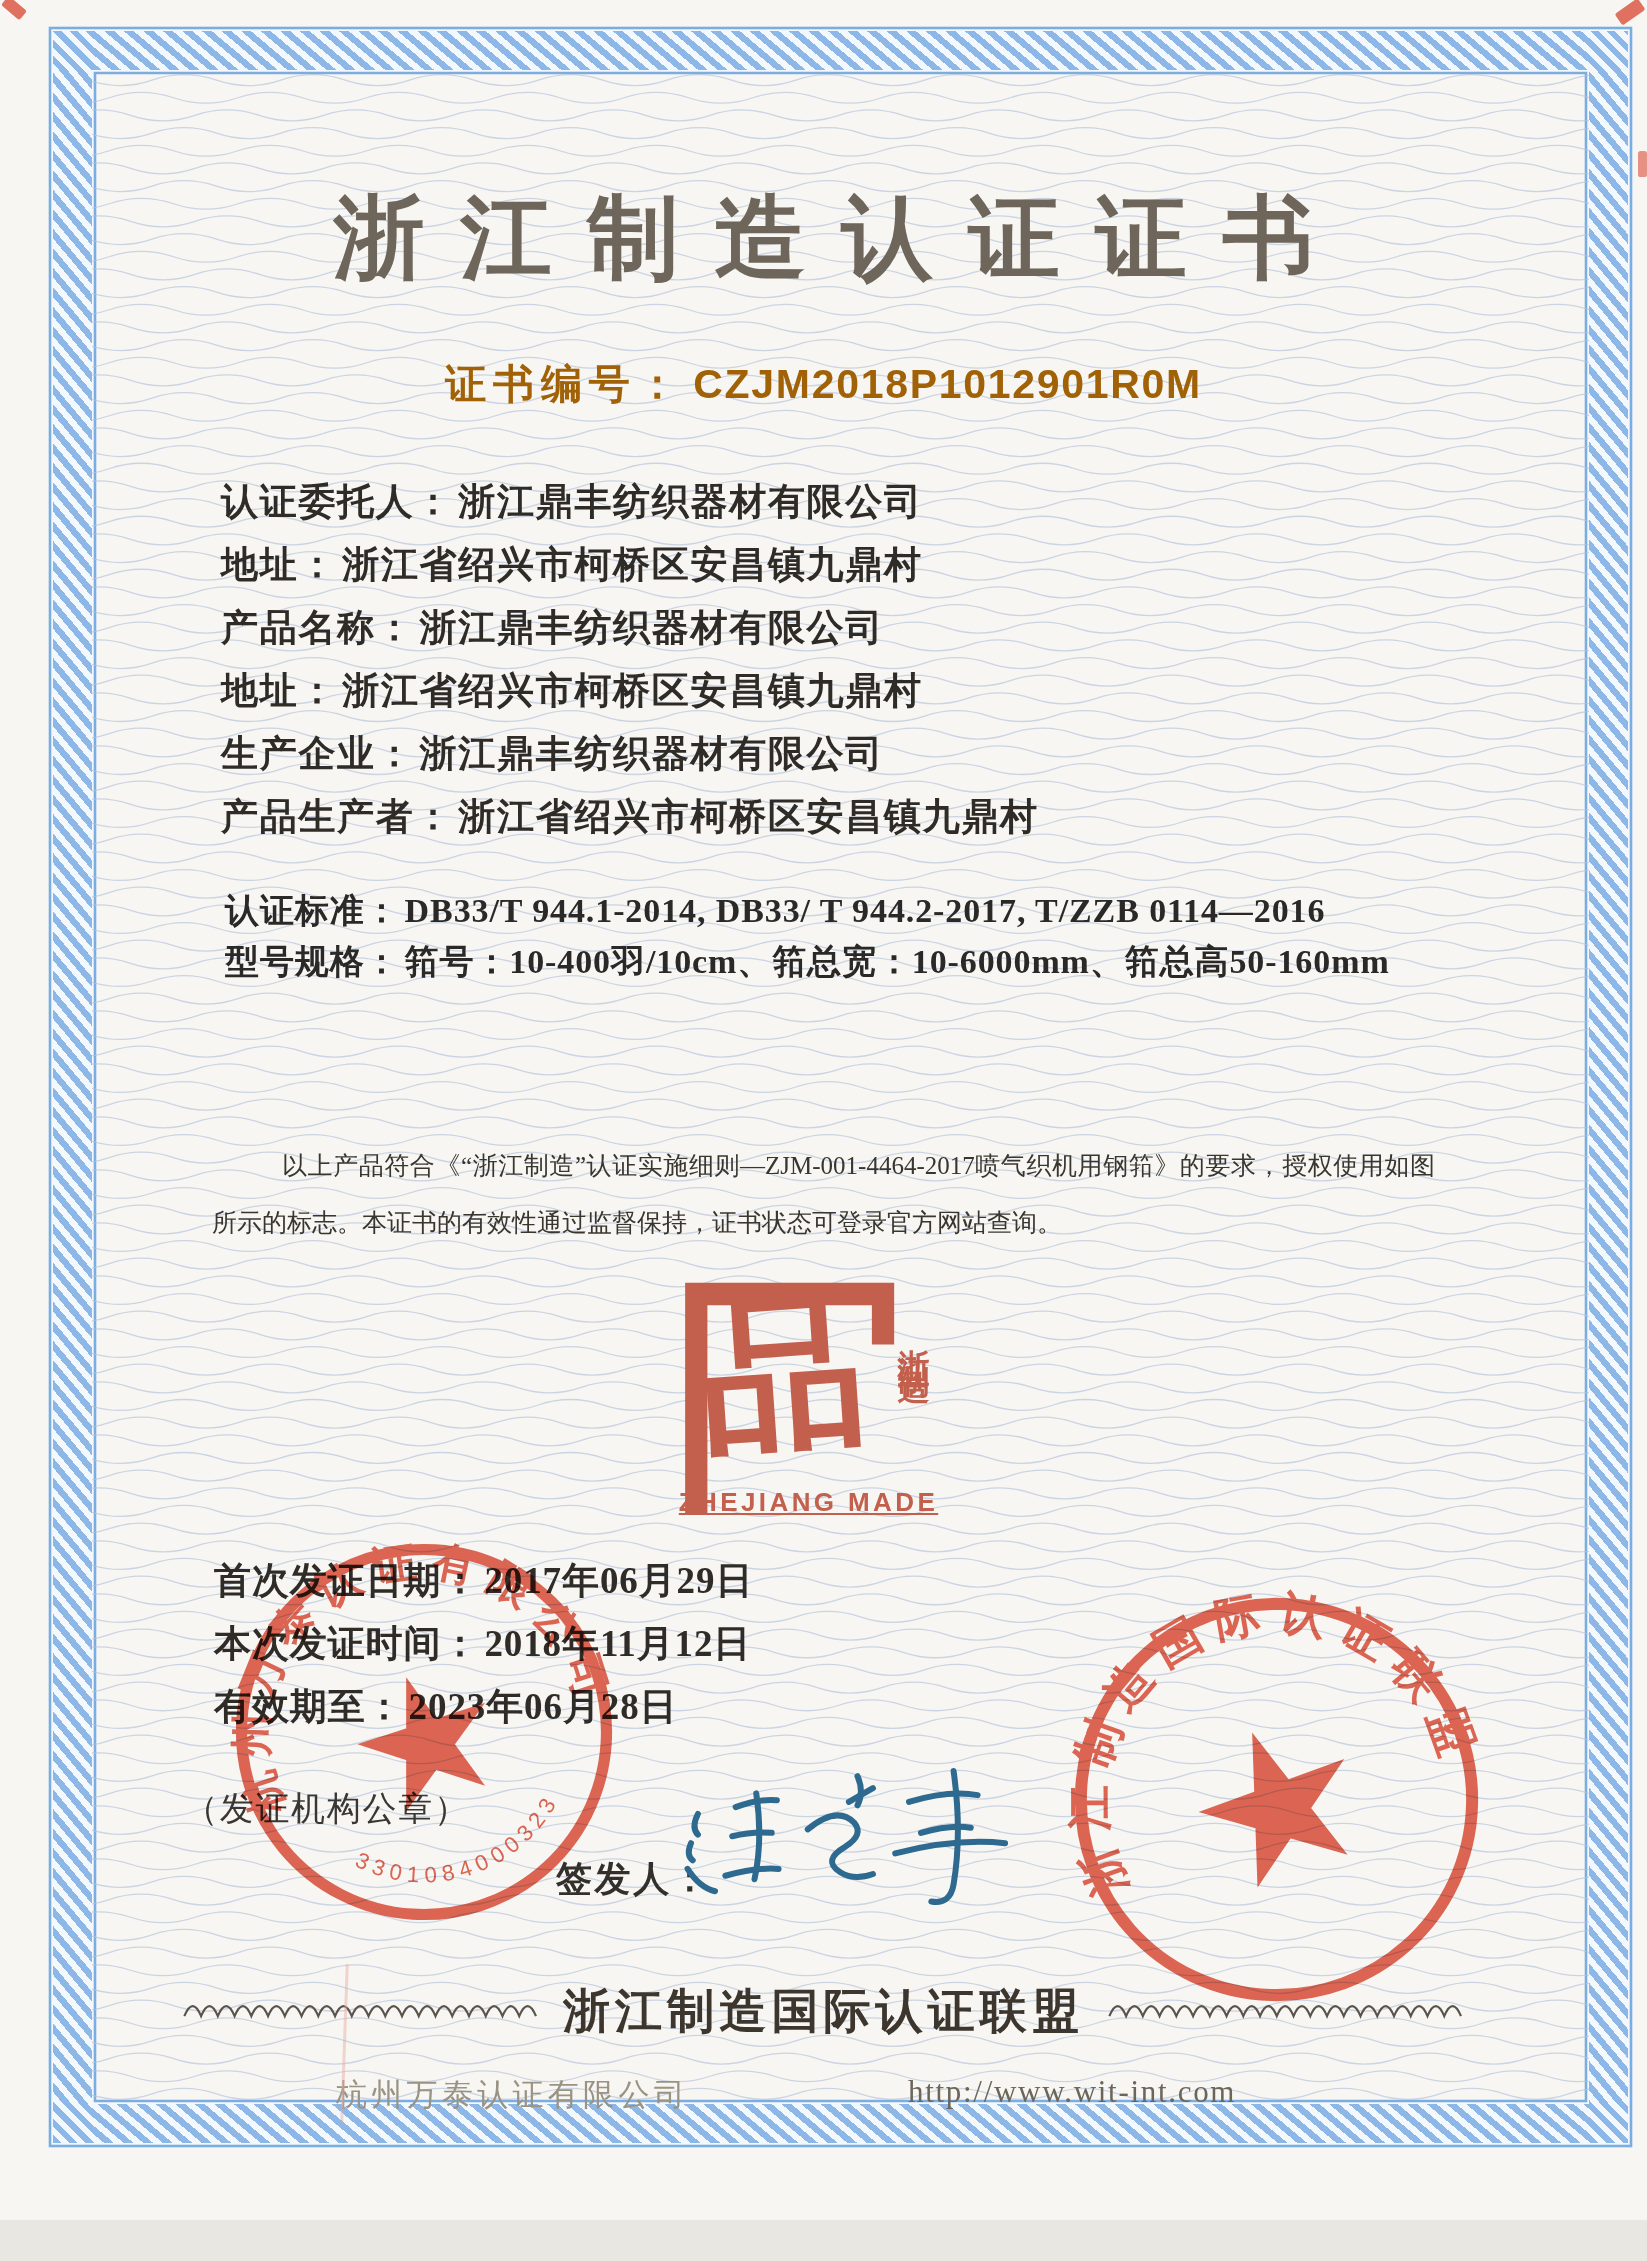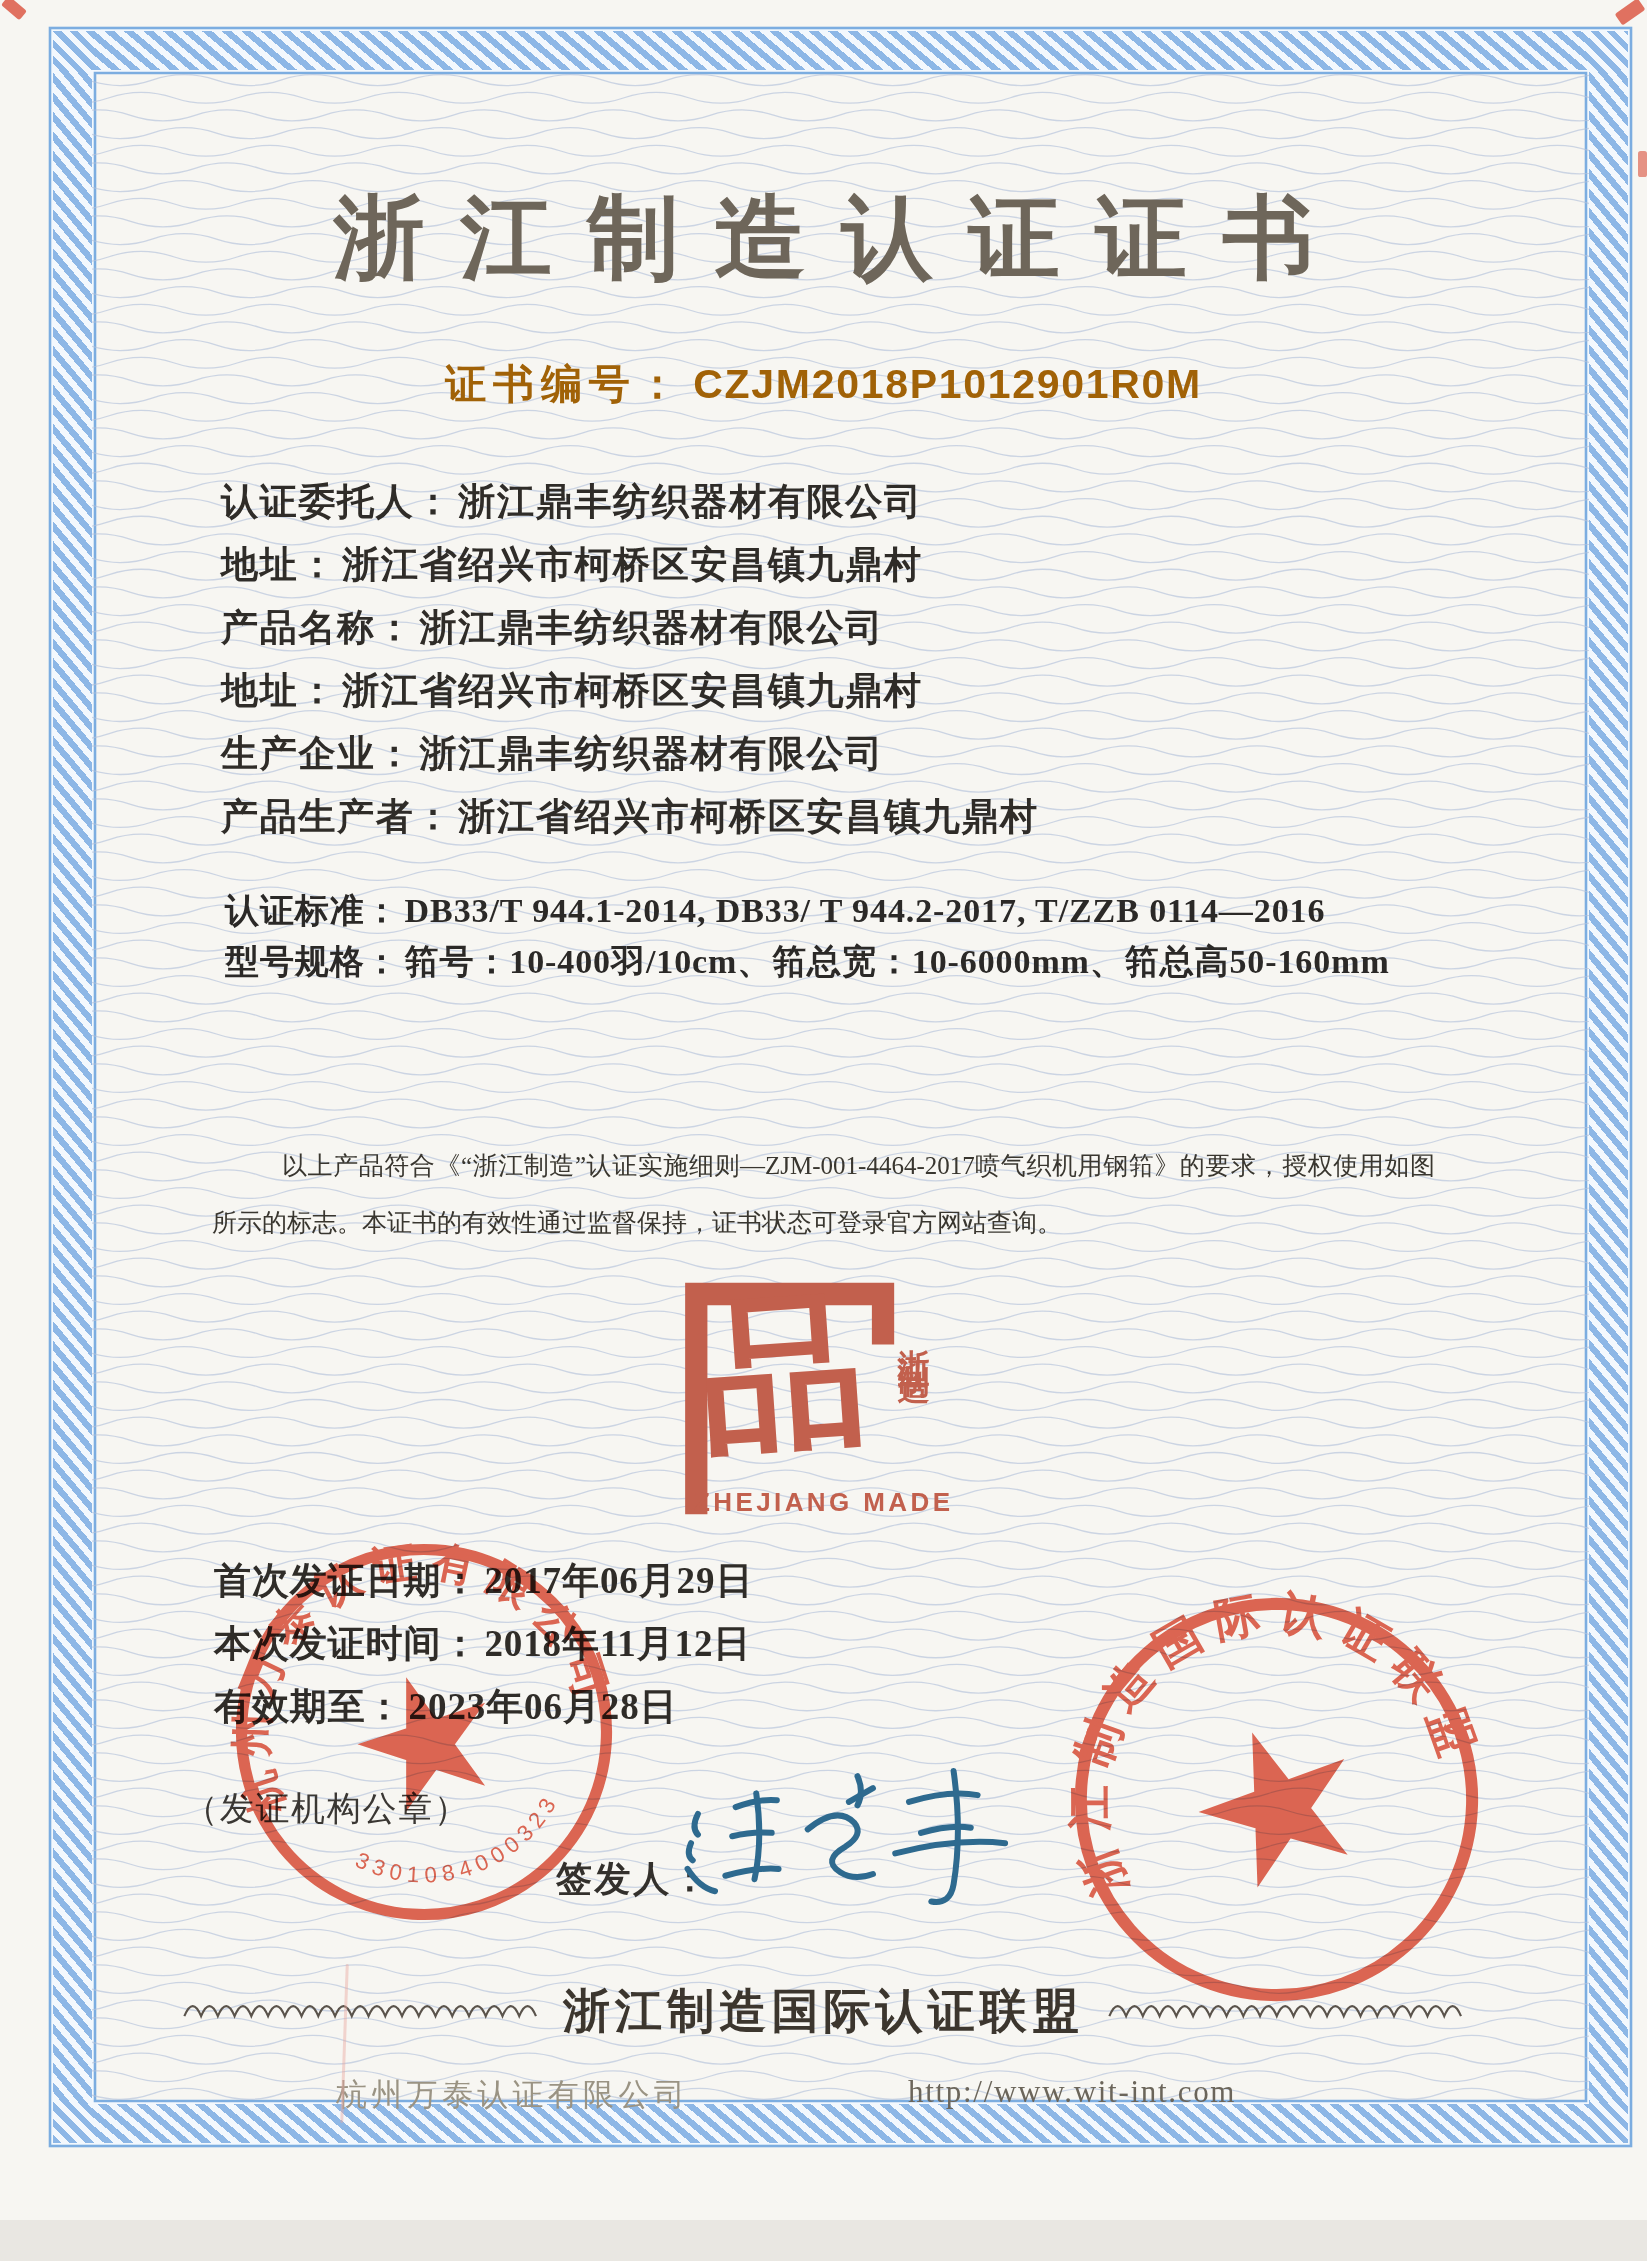--- a/index.html
+++ b/index.html
@@ -32,22 +32,22 @@
   .statement{left:204px;right:204px;top:1129px;margin:8px;font-size:25px;line-height:57px;
     color:#39362f;text-indent:70px;text-align:justify;}
 
   .logo{left:678px;top:1276px;width:261px;height:245px;}
   .logo > *{position:absolute;}
   .logo-frame{left:0;top:0;width:261px;height:245px;}
   .logo-glyph{left:22px;top:13.7px;font-size:165px;line-height:1;font-weight:700;color:#c2604d;
     transform:rotate(-4deg);font-family:"DejaVu Serif", serif;}
   .logo-side{left:214px;top:48px;writing-mode:vertical-rl;font-size:32px;font-weight:700;
     letter-spacing:7.7px;color:#c2604d;}
-  .logo-bottom{left:16px;top:211px;width:100%;font-size:26px;font-weight:700;
-    letter-spacing:3.4px;color:#c2604d;font-family:"Liberation Sans", sans-serif;}
+  .logo-bottom{left:0;top:211px;width:100%;text-align:center;font-size:26px;font-weight:700;
+    letter-spacing:3.4px;color:#c2604d;font-family:"Liberation Sans", sans-serif;text-decoration:underline;}
 
   .dates-block{left:214px;top:1549px;font-size:37px;font-weight:700;color:#2f2c28;}
   .date-line{height:63px;line-height:63px;letter-spacing:0.9px;}
   .seal-note{left:184px;top:1786px;font-size:34px;color:#3a3733;letter-spacing:1.7px;}
   .issuer-label{left:556px;top:1855px;font-size:36px;font-weight:700;color:#33302c;letter-spacing:2.6px;}
   .signature{left:679px;top:1747px;width:369px;height:176px;}
 
   .seal{mix-blend-mode:multiply;opacity:.85;}
   .seal-left{left:226px;top:1534px;width:396px;height:396px;transform:rotate(-18deg);}
   .seal-right{left:1062px;top:1585px;width:429px;height:429px;transform:rotate(-20deg);}

